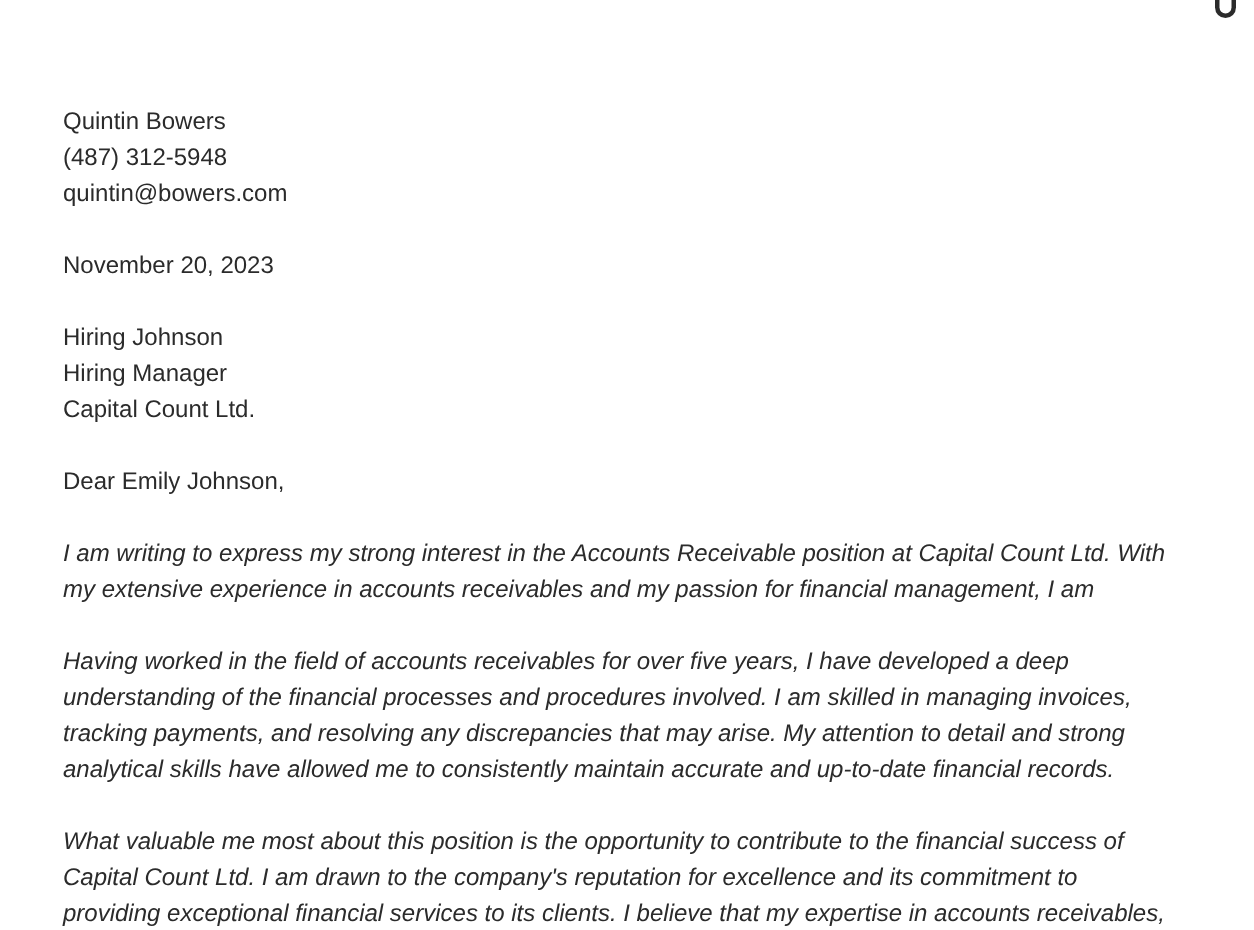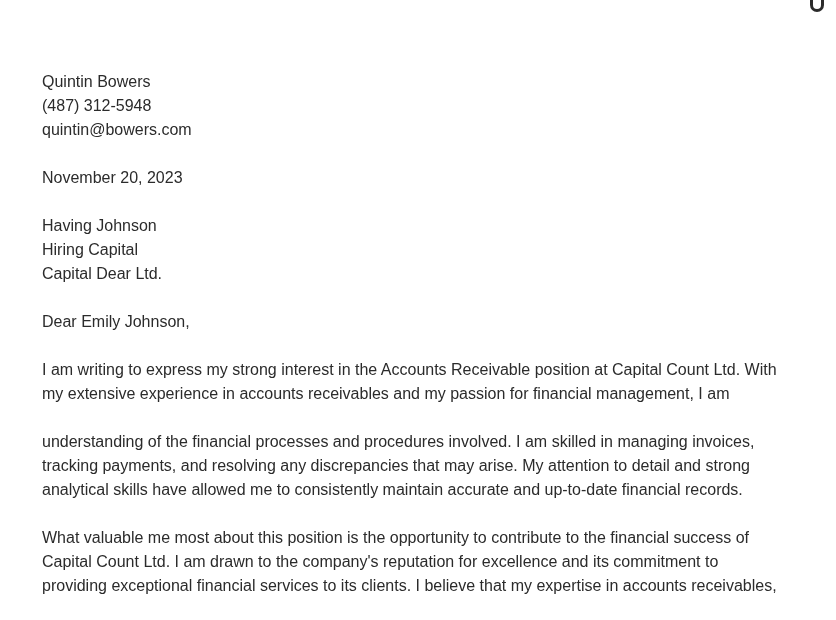--- a/index.html
+++ b/index.html
@@ -9,21 +9,21 @@
     color: #2b2b2b;
     font-size: 16px;
   }
   .letter {
     position: absolute; left: 42px; top: 42px; width: 760px;
     line-height: 24px;
     margin-top: 28px;
   }
   .line { display: block; white-space: nowrap; }
   .gap { height: 24px; }
-  .para { display: block; }
+  .para { display: block; font-style: italic; }
   .para .line { white-space: nowrap; }
   .corner-icon {
     position: absolute; right: 12px; top: -12px;
     width: 14px; height: 24px;
     border: 3px solid #2b2b2b; border-top: none;
     border-radius: 0 0 9px 9px;
     box-sizing: border-box;
   }
 </style>
 </head>
@@ -34,34 +34,35 @@
 <div class="letter">
   <div>
     <span class="line">Quintin Bowers</span>
     <span class="line">(487) 312-5948</span>
     <span class="line">quintin@bowers.com</span>
   </div>
   <div class="gap"></div>
   <span class="line">November 20, 2023</span>
   <div class="gap"></div>
   <div>
-    <span class="line">Having Johnson</span>
-    <span class="line">Hiring Capital</span>
-    <span class="line">Capital Dear Ltd.</span>
+    <span class="line">Hiring Johnson</span>
+    <span class="line">Hiring Manager</span>
+    <span class="line">Capital Count Ltd.</span>
   </div>
   <div class="gap"></div>
   <span class="line">Dear Emily Johnson,</span>
   <div class="gap"></div>
 
   <div class="para">
     <span class="line">I am writing to express my strong interest in the Accounts Receivable position at Capital Count Ltd. With</span>
     <span class="line">my extensive experience in accounts receivables and my passion for financial management, I am</span>
   </div>
   <div class="gap"></div>
   <div class="para">
+    <span class="line">Having worked in the field of accounts receivables for over five years, I have developed a deep</span>
     <span class="line">understanding of the financial processes and procedures involved. I am skilled in managing invoices,</span>
     <span class="line">tracking payments, and resolving any discrepancies that may arise. My attention to detail and strong</span>
     <span class="line">analytical skills have allowed me to consistently maintain accurate and up-to-date financial records.</span>
   </div>
   <div class="gap"></div>
   <div class="para">
     <span class="line">What valuable me most about this position is the opportunity to contribute to the financial success of</span>
     <span class="line">Capital Count Ltd. I am drawn to the company's reputation for excellence and its commitment to</span>
     <span class="line">providing exceptional financial services to its clients. I believe that my expertise in accounts receivables,</span>
   </div>

